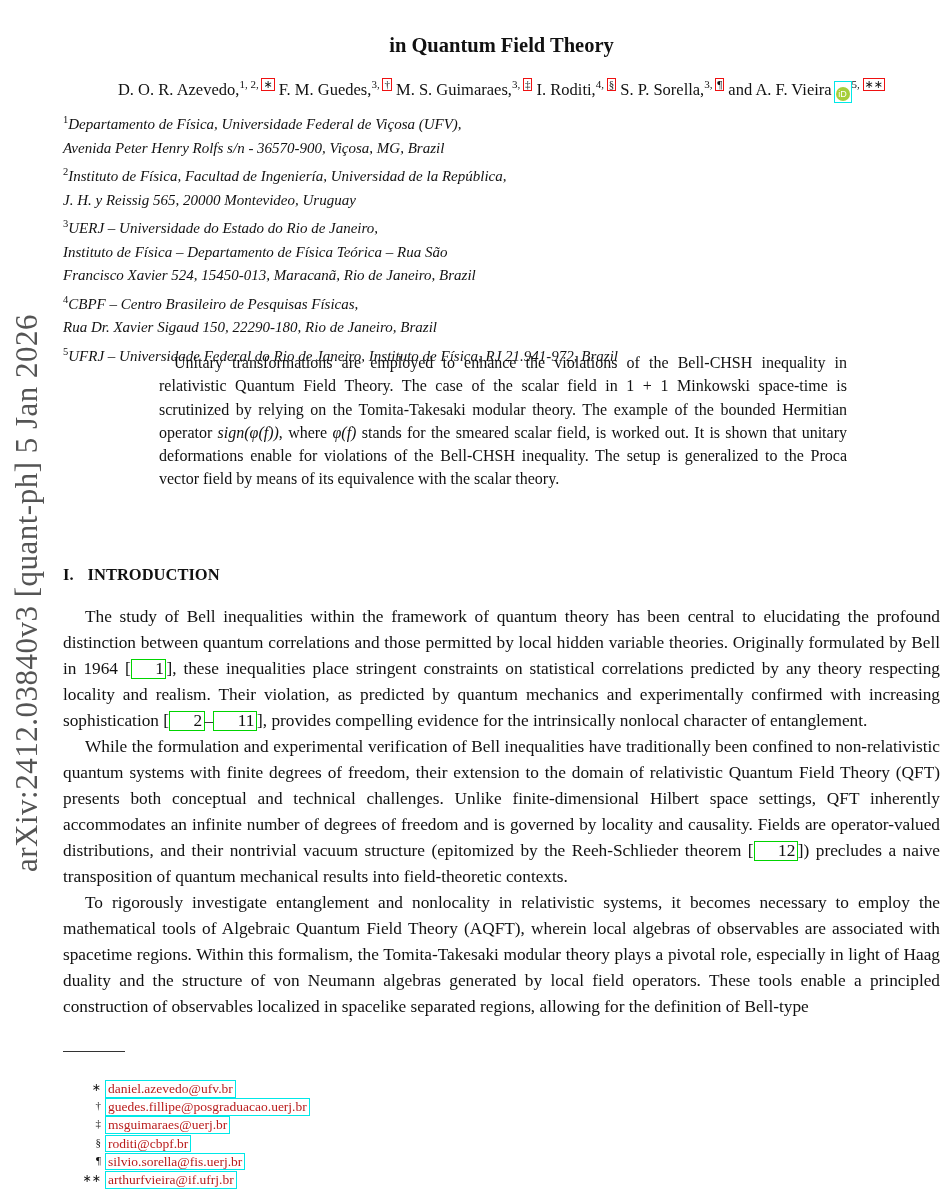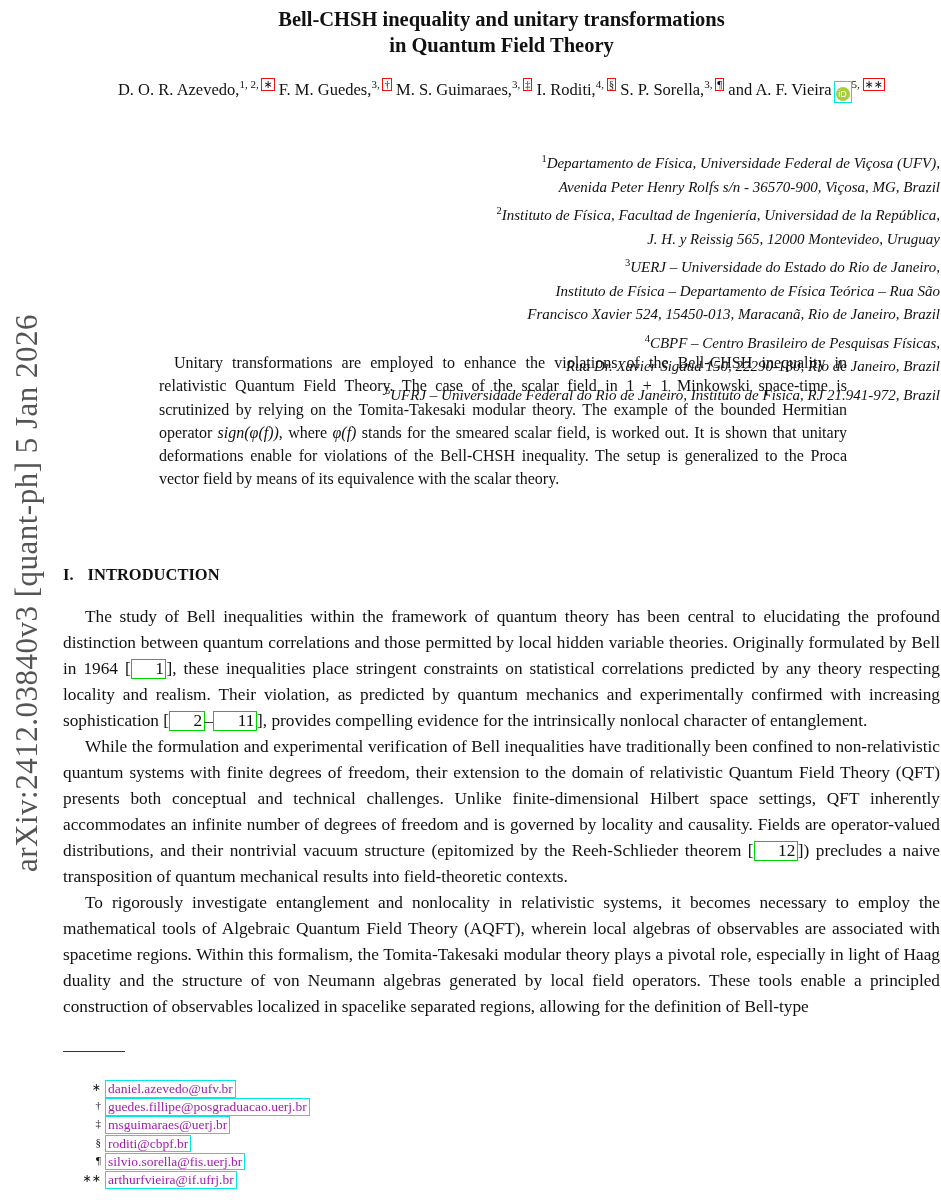--- a/index.html
+++ b/index.html
@@ -52,22 +52,22 @@
   }
   .orcidwrap{padding:1px 1px;vertical-align:-2px;margin-left:2px;}
   .orcid{
     display:inline-block;width:14px;height:14px;border-radius:50%;
     background:var(--orcidgreen,#a6ce39);color:#ffffff;
     font-family:"Liberation Sans", sans-serif;
     font-size:9px;font-weight:normal;line-height:14px;text-align:center;
   }
   .affils{
     position:absolute;left:0;top:108px;width:100%;
-    text-align:right;font-style:italic;
-    font-size:15px;line-height:23.5px;margin-top:39px;
+    text-align:left;font-style:italic;
+    font-size:15px;line-height:23.5px;
   }
   .affils sup{font-size:10.5px;font-style:normal;}
   .abstract{
     position:absolute;left:96px;top:351px;width:688px;
     margin:0;text-align:justify;text-indent:15px;
     font-size:16px;line-height:23.3px;
   }
   .section{
     position:absolute;left:0;top:565px;width:100%;
     margin:0;
@@ -77,43 +77,43 @@
   .bodytext{
     position:absolute;left:0;top:604px;width:100%;
     max-height:450px;overflow:hidden;
     font-size:17.3px;line-height:26px;text-align:justify;
   }
   .bpar{margin:0;text-indent:22px;}
   .fnblock{position:absolute;left:0;top:1051px;width:100%;}
   .fnrule{width:62px;border-top:1.4px solid #333333;margin:0 0 28px 0;}
   .fnrow{display:flex;align-items:baseline;font-size:13.5px;line-height:18.2px;}
   .fnmark{width:38px;text-align:right;padding-right:4px;font-size:11px;position:relative;top:-2px;}
-  .fnemail{color:#a21caf;}
+  .fnemail{color:#b91c1c;}
 </style>
 </head>
 <body>
 
 <div class="page">
 
   <div class="stamp">arXiv:2412.03840v3  [quant-ph]  5 Jan 2026</div>
 
   <div class="col">
 
     <h1 class="title">
-      <span>Bell-CHSH inequality and unitary transformations</span><br>
+      <br>
       <span>in Quantum Field Theory</span>
     </h1>
 
     <div class="authors" id="authors"><span><span>D. O. R. Azevedo,</span><sup>1, 2, <span class="linkbox">∗</span></sup></span><span><span> F. M. Guedes,</span><sup>3, <span class="linkbox">†</span></sup></span><span><span> M. S. Guimaraes,</span><sup>3, <span class="linkbox">‡</span></sup></span><span><span> I. Roditi,</span><sup>4, <span class="linkbox">§</span></sup></span><span><span> S. P. Sorella,</span><sup>3, <span class="linkbox">¶</span></sup></span><span><span> and A. F. Vieira</span><span class="urlbox orcidwrap"><span class="orcid">iD</span></span><sup>5, <span class="linkbox">∗∗</span></sup></span></div>
 
     <div class="affils" id="affils">
         <div><sup>1</sup>Departamento de Física, Universidade Federal de Viçosa (UFV),</div>
         <div>Avenida Peter Henry Rolfs s/n - 36570-900, Viçosa, MG, Brazil</div>
         <div><sup>2</sup>Instituto de Física, Facultad de Ingeniería, Universidad de la República,</div>
-        <div>J. H. y Reissig 565, 12000 Montevideo, Uruguay</div>
+        <div>J. H. y Reissig 565, 20000 Montevideo, Uruguay</div>
         <div><sup>3</sup>UERJ – Universidade do Estado do Rio de Janeiro,</div>
         <div>Instituto de Física – Departamento de Física Teórica – Rua São</div>
         <div>Francisco Xavier 524, 15450-013, Maracanã, Rio de Janeiro, Brazil</div>
         <div><sup>4</sup>CBPF – Centro Brasileiro de Pesquisas Físicas,</div>
         <div>Rua Dr. Xavier Sigaud 150, 22290-180, Rio de Janeiro, Brazil</div>
         <div><sup>5</sup>UFRJ – Universidade Federal do Rio de Janeiro, Instituto de Física, RJ 21.941-972, Brazil</div>
       </div>
 
     <p class="abstract" id="abstract">Unitary transformations are employed to enhance the violations of the Bell-CHSH inequality in relativistic Quantum Field Theory. The case of the scalar field in 1 + 1 Minkowski space-time is scrutinized by relying on the Tomita-Takesaki modular theory. The example of the bounded Hermitian operator <i>sign(φ(f))</i>, where <i>φ(f)</i> stands for the smeared scalar field, is worked out. It is shown that unitary deformations enable for violations of the Bell-CHSH inequality. The setup is generalized to the Proca vector field by means of its equivalence with the scalar theory.</p>
 

